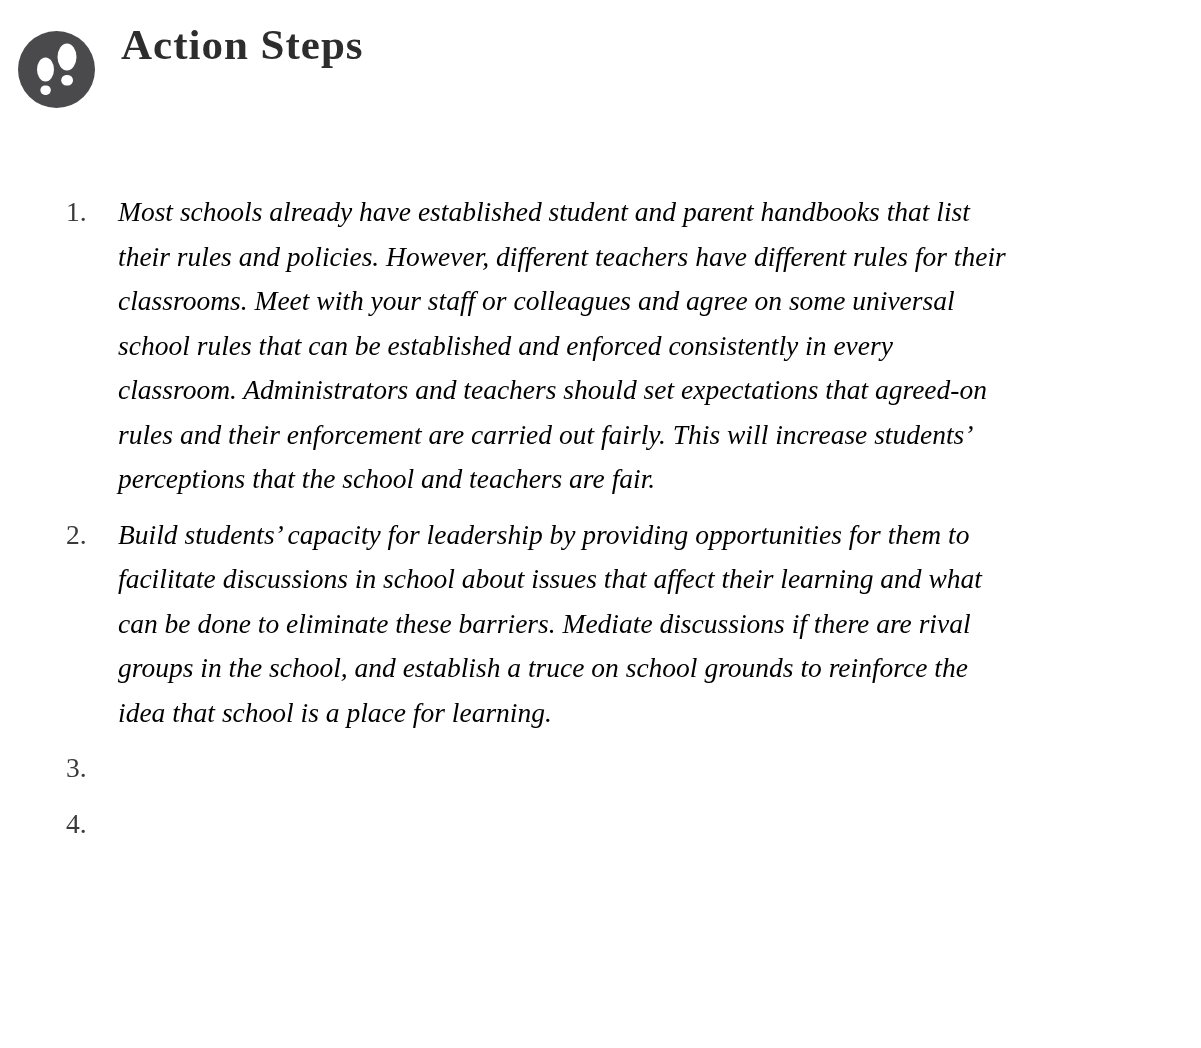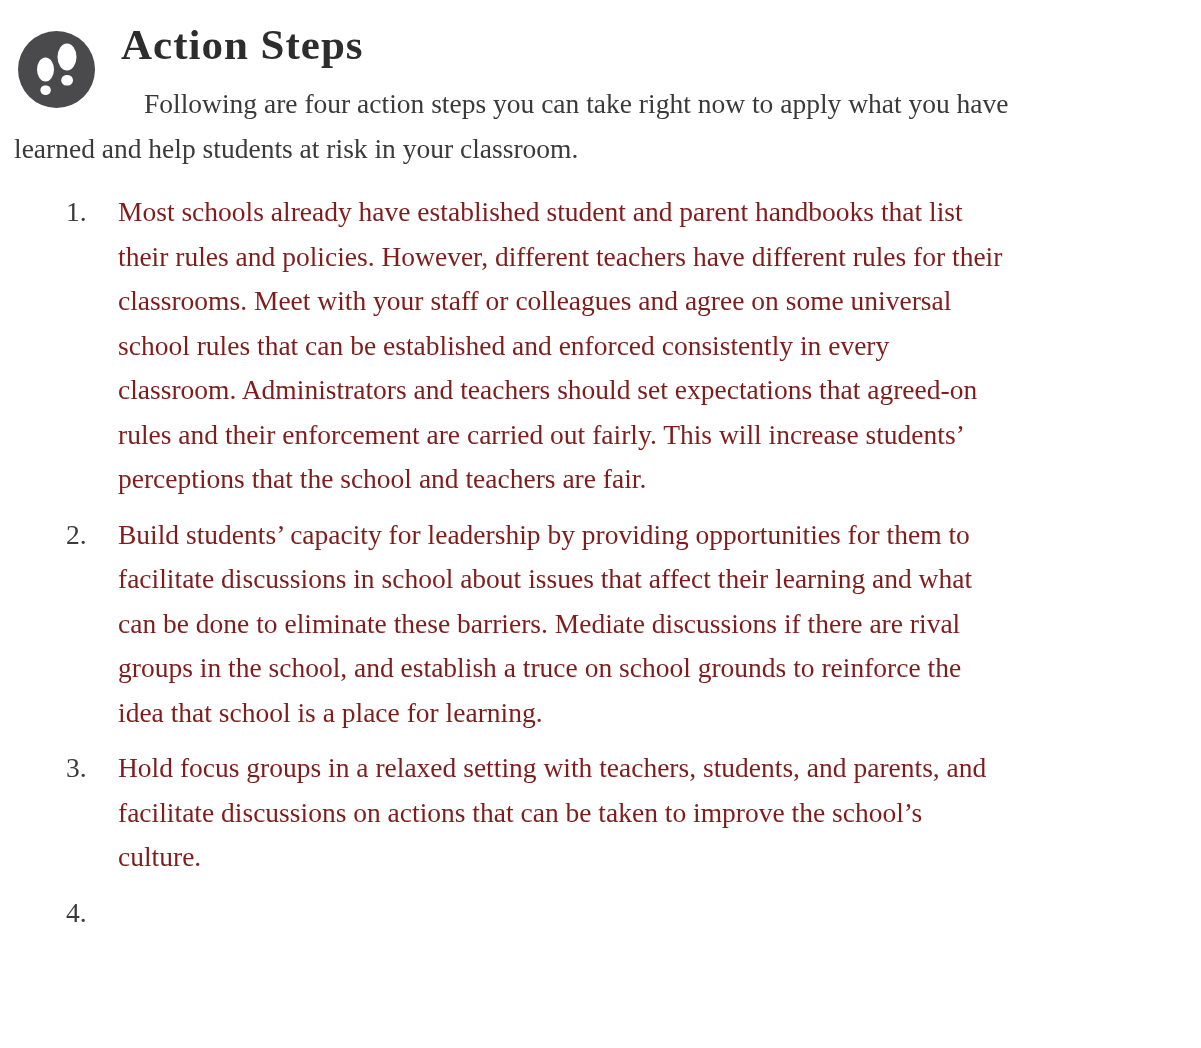--- a/index.html
+++ b/index.html
@@ -52,21 +52,22 @@
     flex: none;
     width: 52px;
     font-size: 27.5px;
     line-height: 44.5px;
     color: #3a3a3b;
   }
   .step-text {
     width: 888px;
     font-size: 27.5px;
     line-height: 44.5px;
-    color: #7f1d1d;
+    color: #000000;
+    font-style: italic;
   }
   .copyright-sidebar {
     position: absolute;
     left: 1119px;
     top: 112px;
     writing-mode: vertical-rl;
     white-space: nowrap;
     font-family: "Liberation Sans", sans-serif;
     font-size: 23px;
     letter-spacing: 1.2px;
@@ -85,34 +86,32 @@
       <ellipse cx="49" cy="26" rx="9.5" ry="13.5" fill="#ffffff"></ellipse>
       <rect x="43.2" y="44" width="11.8" height="10.5" rx="5.2" fill="#ffffff"></rect>
 
       <ellipse cx="27.5" cy="38.5" rx="8.5" ry="12" fill="#ffffff"></ellipse>
       <rect x="22.4" y="54.5" width="10.4" height="9.4" rx="4.6" fill="#ffffff"></rect>
     </svg>
   </div>
 
   <h1 class="page-title">Action Steps</h1>
 
-  <p class="intro">Following are four action steps you can take right now to apply what you have learned and help students at risk in your classroom.</p>
 
   <div class="steps">
     <div class="step">
       <span class="step-num">1.</span>
       <span class="step-text">Most schools already have established student and parent handbooks that list their rules and policies. However, different teachers have different rules for their classrooms. Meet with your staff or colleagues and agree on some universal school rules that can be established and enforced consistently in every classroom. Administrators and teachers should set expectations that agreed-on rules and their enforcement are carried out fairly. This will increase students’ perceptions that the school and teachers are fair.</span>
     </div>
     <div class="step">
       <span class="step-num">2.</span>
       <span class="step-text">Build students’ capacity for leadership by providing opportunities for them to facilitate discussions in school about issues that affect their learning and what can be done to eliminate these barriers. Mediate discussions if there are rival groups in the school, and establish a truce on school grounds to reinforce the idea that school is a place for learning.</span>
     </div>
     <div class="step">
       <span class="step-num">3.</span>
-      <span class="step-text">Hold focus groups in a relaxed setting with teachers, students, and parents, and facilitate discussions on actions that can be taken to improve the school’s culture.</span>
     </div>
     <div class="step">
       <span class="step-num">4.</span>
     </div>
   </div>
 
   <div class="copyright-sidebar">Copyright © 2019 by Solution Tree Press. All rights reserved.</div>
 
 </div>
 

